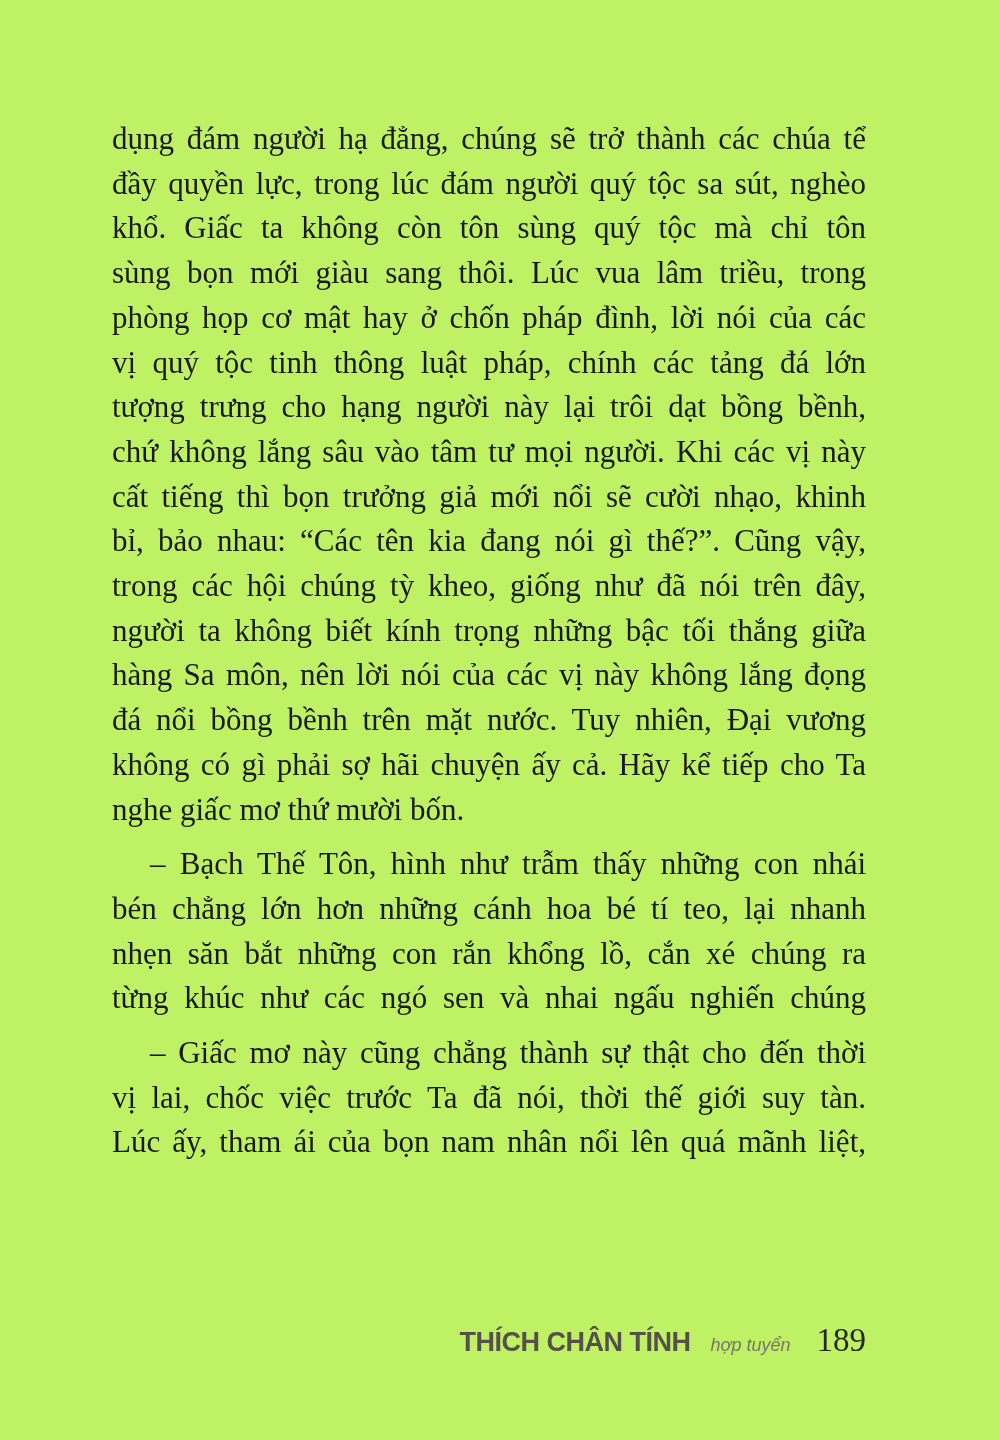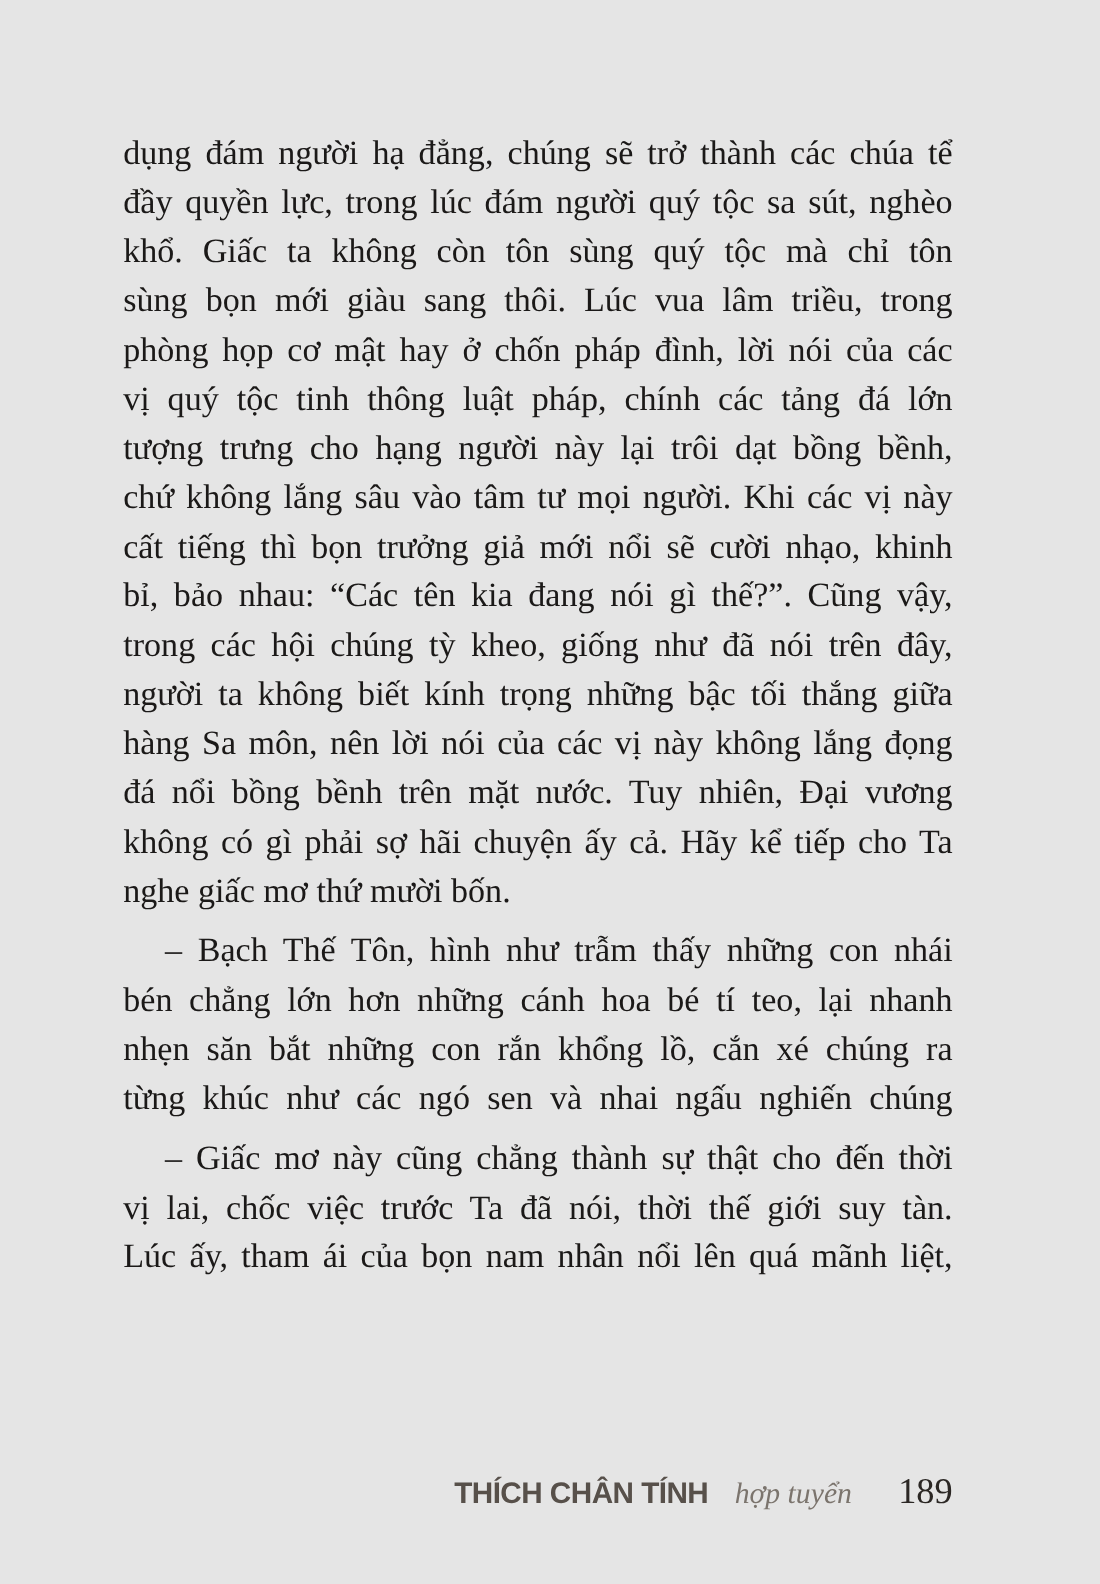--- a/index.html
+++ b/index.html
@@ -4,21 +4,21 @@
 <style>
   html, body {
     margin: 0;
     padding: 0;
     background: #ffffff;
   }
   .page {
     position: relative;
     width: 1000px;
     height: 1440px;
-    background: #e5e5e5;
+    background: #bef264;
     overflow: hidden;
     font-family: "Liberation Serif", "DejaVu Serif", serif;
   }
   .text-block {
     position: absolute;
     left: 112px;
     top: 117px;
     width: 754px;
     font-size: 31px;
     line-height: 44.7px;
@@ -38,42 +38,40 @@
     text-indent: 38px;
   }
   .footer {
     position: absolute;
     left: 0;
     right: 134px;
     top: 1322px;
     display: flex;
     justify-content: flex-end;
     align-items: baseline;
-    gap: 16px;
   }
   .footer-author {
     font-family: "Liberation Sans", sans-serif;
     font-weight: bold;
     font-size: 27px;
     letter-spacing: -0.5px;
     color: #57504a;
   }
   .footer-series {
-    font-family: Liberation Serif, serif;
+    font-family: Liberation Sans, sans-serif;
     font-style: italic;
-    font-size: 27px;
+    font-size: 18px;
     color: #7b746d;
-    margin-left: 8px;
+    margin-left: 20px;
   }
   .footer-page-number {
     font-family: "Liberation Serif", "DejaVu Serif", serif;
     font-size: 33px;
     color: #2b2724;
     margin-left: 26px;
-    margin-top: 16px;
   }
 </style>
 </head>
 <body>
 
 <div class="page">
 
   <div class="text-block">
       <div class="paragraph">
         <div class="line">dụng đám người hạ đẳng, chúng sẽ trở thành các chúa tể</div>

